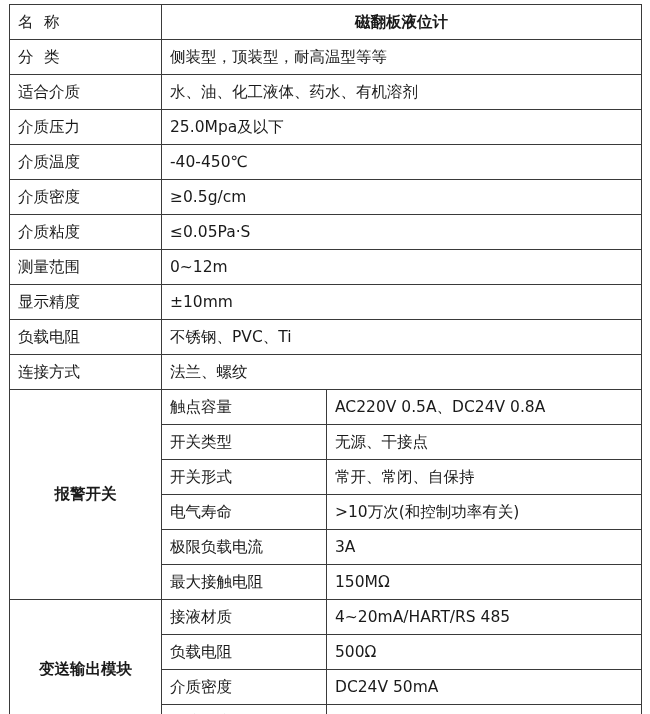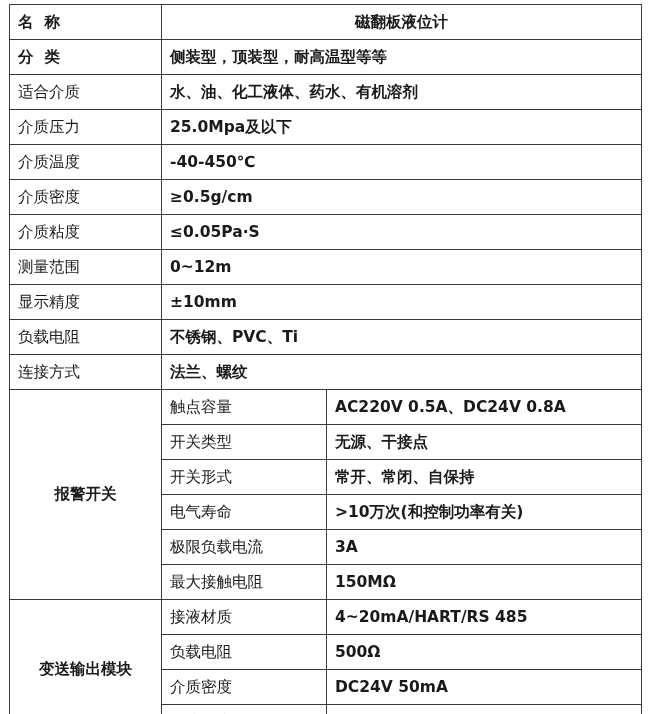--- a/index.html
+++ b/index.html
@@ -26,26 +26,26 @@
     line-height: 1.2;
     vertical-align: middle;
     height: 35px;
     box-sizing: border-box;
   }
   .label-cell {
     font-weight: normal;
     white-space: nowrap;
   }
   .label-spread {
-    font-weight: bold;
+    font-weight: normal;
     letter-spacing: 0.18em;
     margin-top: 20px;
   }
   .value-cell {
-    font-weight: bold;
+    font-weight: normal;
   }
   .group-label {
     font-weight: bold;
     text-align: center;
     vertical-align: middle;
   }
   .sub-label {
     font-weight: normal;
     white-space: nowrap;
   }

